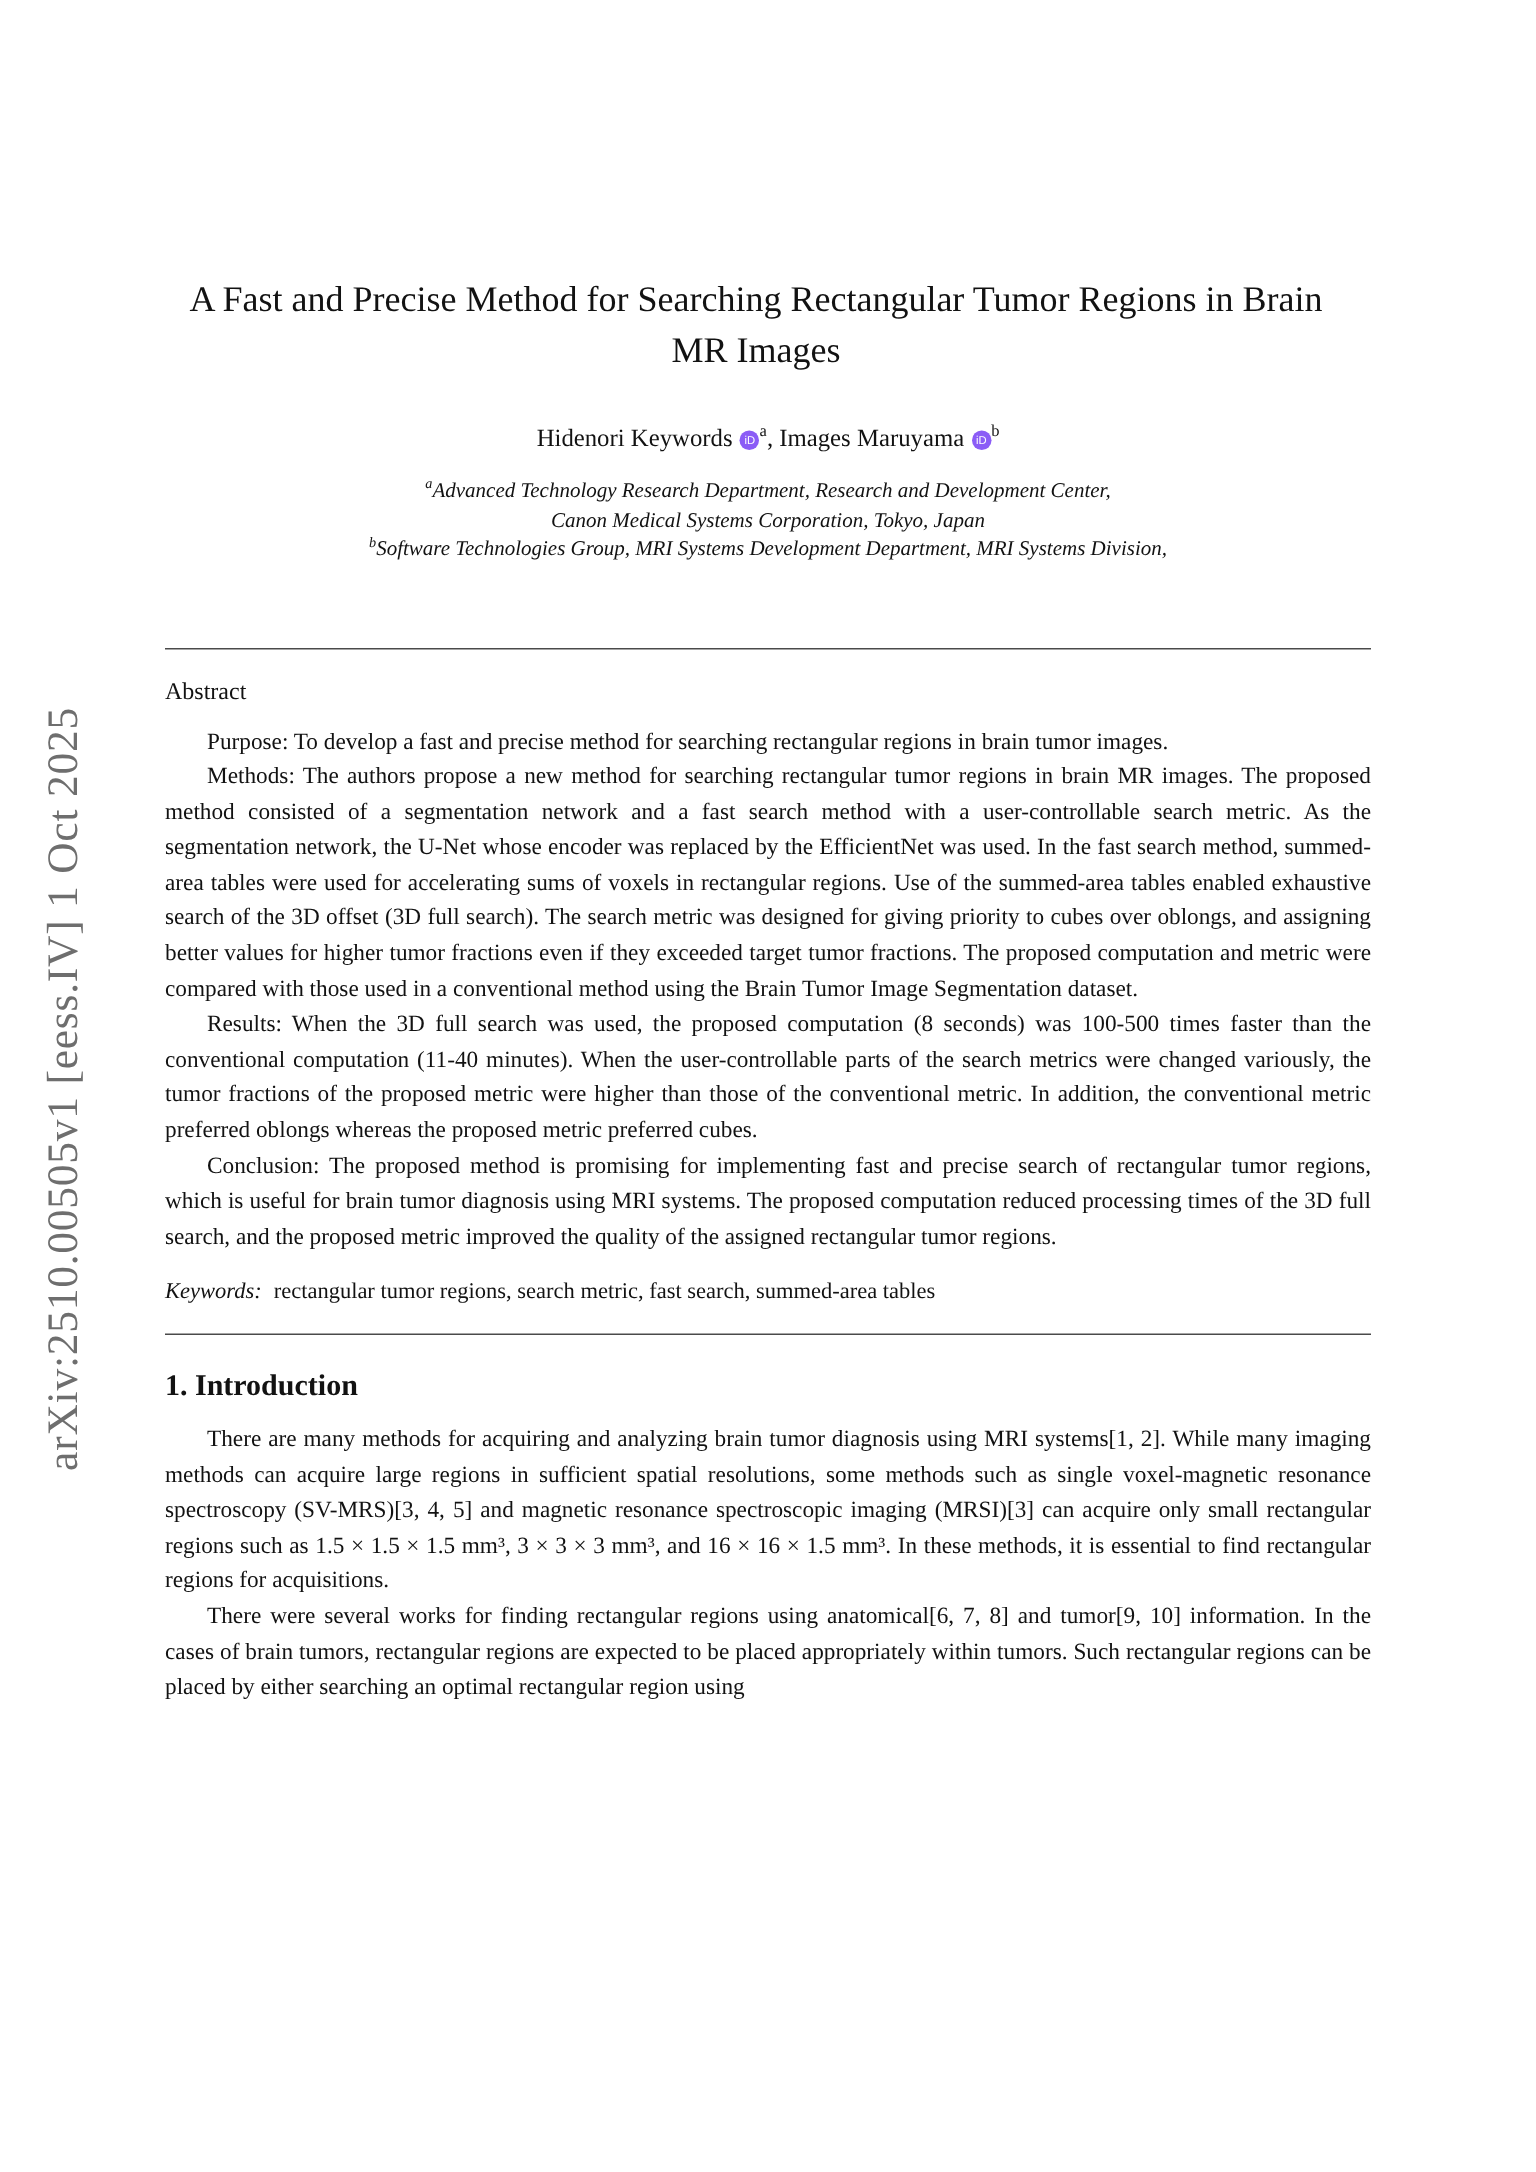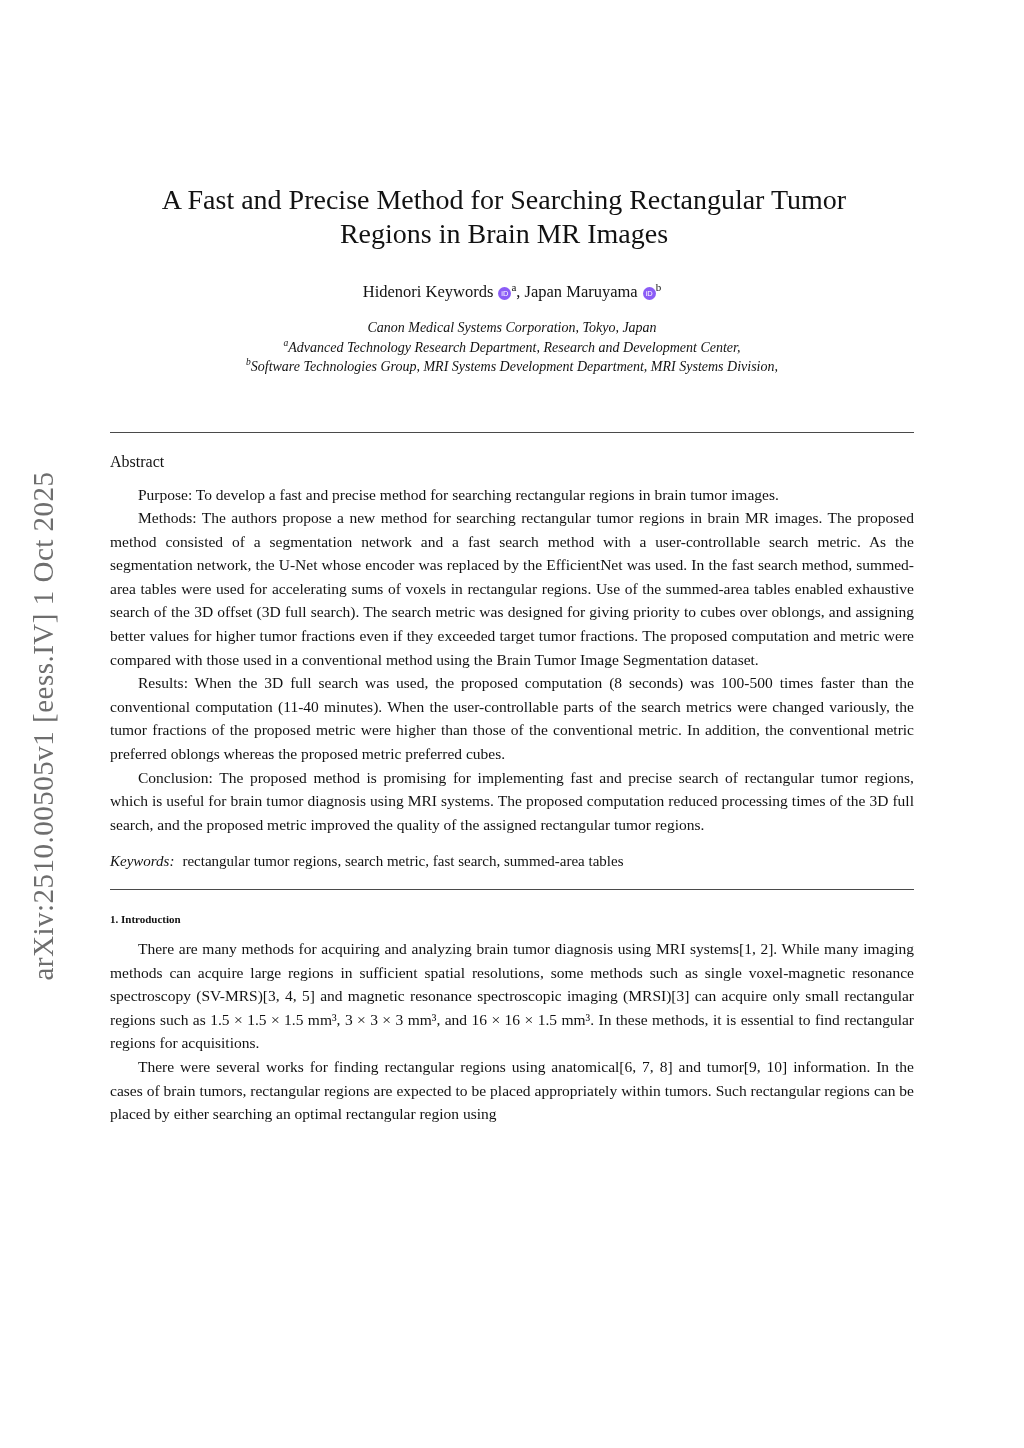--- a/index.html
+++ b/index.html
@@ -25,21 +25,21 @@
   }
   .content {
     position: absolute;
     left: 110px;
     top: 0;
     width: 804px;
   }
   .title {
     margin: 183px 30px 0 14px;
     text-align: center;
-    font-size: 28px;
+    font-size: 24px;
     line-height: 34px;
     font-weight: normal;
   }
   .authors {
     margin-top: 30px;
     text-align: center;
     font-size: 16.5px;
     line-height: 21px;
   }
   .authors sup {
@@ -94,42 +94,42 @@
   .para-first { margin-top: 12px; }
   .keywords {
     margin-top: 14px;
     font-size: 15px;
     line-height: 23.6px;
   }
   .keywords .kw-label { font-style: italic; }
   .keywords .kw-text { margin-left: 8px; }
   .section-heading {
     margin: 23px 0 0 0;
-    font-size: 11px;
+    font-size: 20px;
     font-weight: bold;
   }
 </style>
 </head>
 <body>
 
 <div class="page">
 
   <div class="watermark">arXiv:2510.00505v1  [eess.IV]  1 Oct 2025</div>
 
   <div class="content">
 
     <h1 class="title">A Fast and Precise Method for Searching Rectangular Tumor Regions in Brain MR Images</h1>
 
     <div class="authors">
-      <span>Hidenori Keywords</span><span class="orcid">iD</span><sup>a</sup><span>, </span><span>Japan Maruyama</span><span class="orcid">iD</span><sup>b</sup>
+      <span>Hidenori Keywords</span><span class="orcid">iD</span><sup>a</sup><span>, </span><span>Images Maruyama</span><span class="orcid">iD</span><sup>b</sup>
     </div>
 
     <div class="affiliations">
+      <div><sup>a</sup><span>Advanced Technology Research Department, Research and Development Center,</span></div>
       <div><span>Canon Medical Systems Corporation, Tokyo, Japan</span></div>
-      <div><sup>a</sup><span>Advanced Technology Research Department, Research and Development Center,</span></div>
       <div><sup>b</sup><span>Software Technologies Group, MRI Systems Development Department, MRI Systems Division,</span></div>
     </div>
 
     <hr class="rule rule-abstract-top">
 
     <h2 class="abstract-heading">Abstract</h2>
 
     <p class="para para-first">Purpose: To develop a fast and precise method for searching rectangular regions in brain tumor images.</p>
     <p class="para">Methods: The authors propose a new method for searching rectangular tumor regions in brain MR images. The proposed method consisted of a segmentation network and a fast search method with a user-controllable search metric. As the segmentation network, the U-Net whose encoder was replaced by the EfficientNet was used. In the fast search method, summed-area tables were used for accelerating sums of voxels in rectangular regions. Use of the summed-area tables enabled exhaustive search of the 3D offset (3D full search). The search metric was designed for giving priority to cubes over oblongs, and assigning better values for higher tumor fractions even if they exceeded target tumor fractions. The proposed computation and metric were compared with those used in a conventional method using the Brain Tumor Image Segmentation dataset.</p>
     <p class="para">Results: When the 3D full search was used, the proposed computation (8 seconds) was 100-500 times faster than the conventional computation (11-40 minutes). When the user-controllable parts of the search metrics were changed variously, the tumor fractions of the proposed metric were higher than those of the conventional metric. In addition, the conventional metric preferred oblongs whereas the proposed metric preferred cubes.</p>

